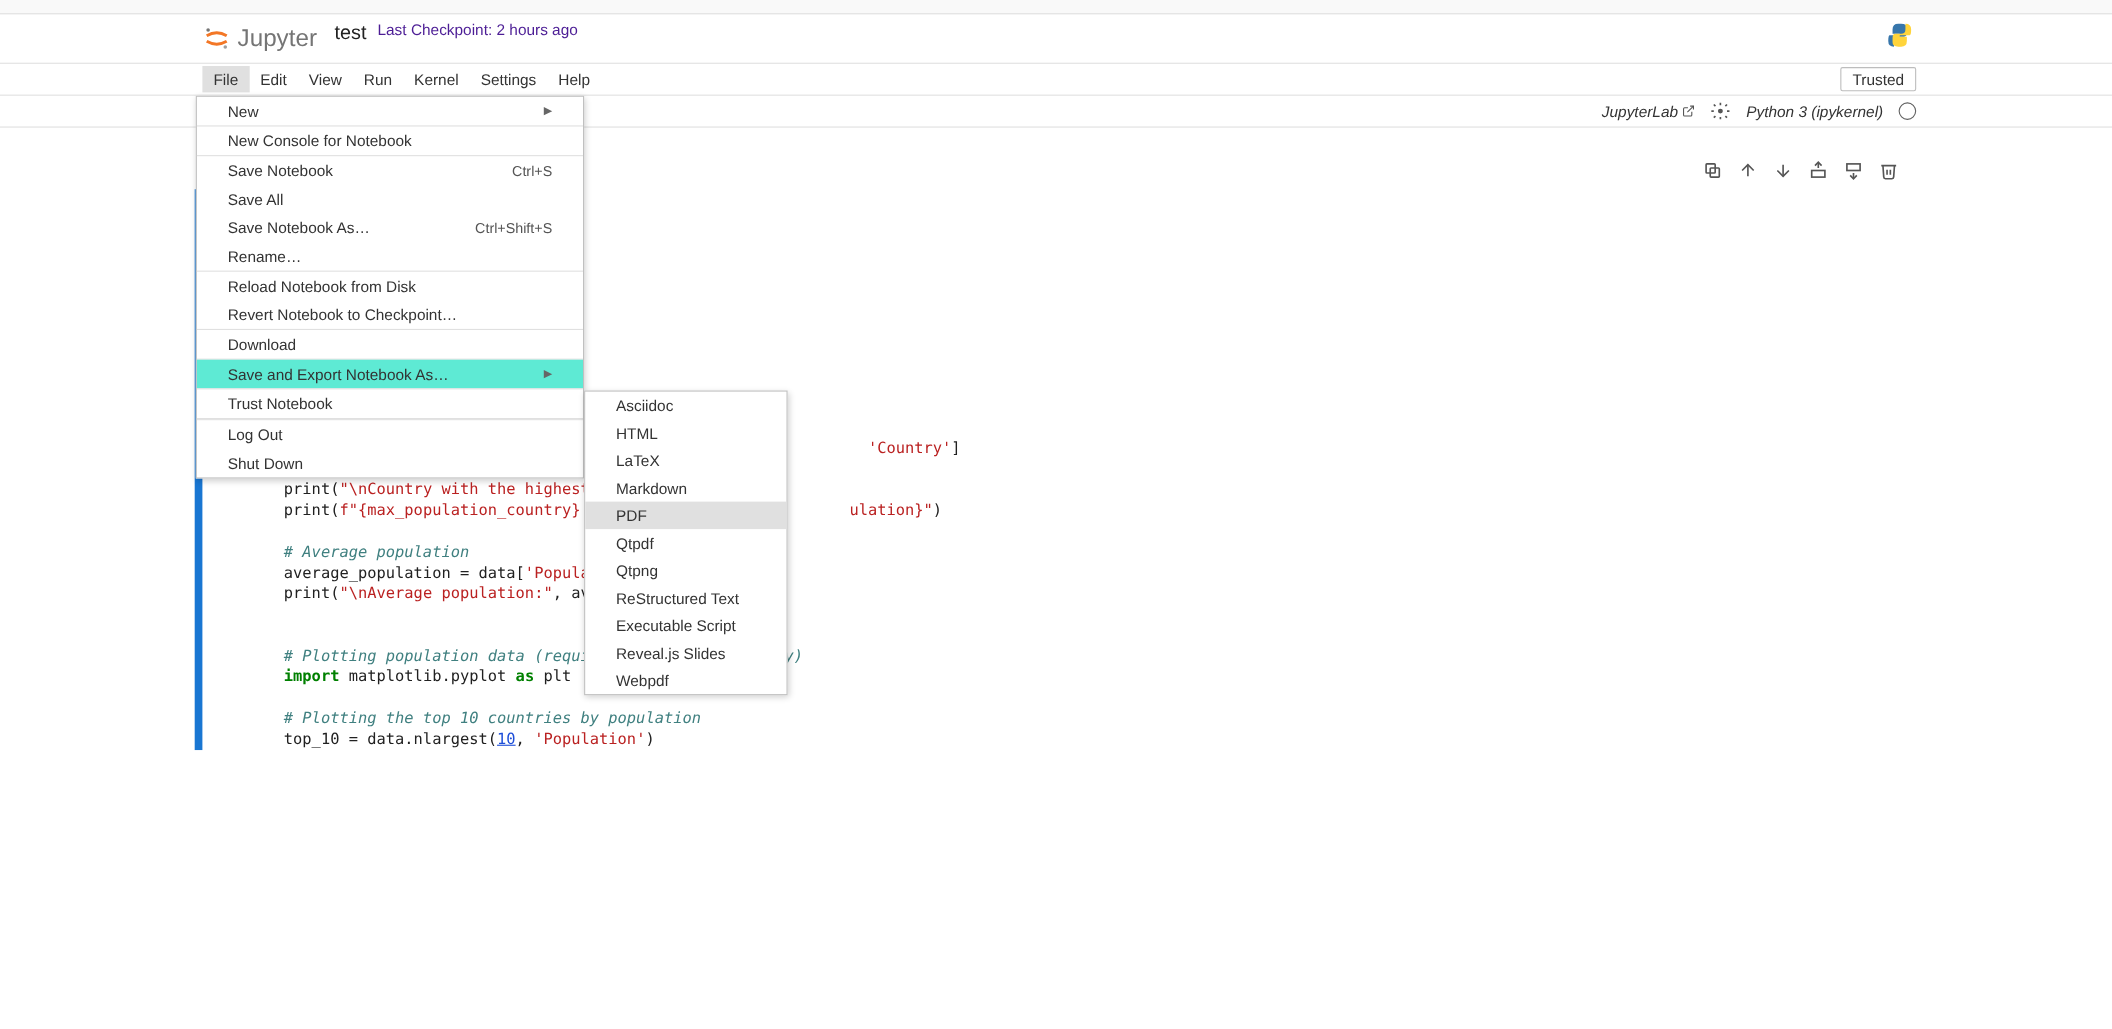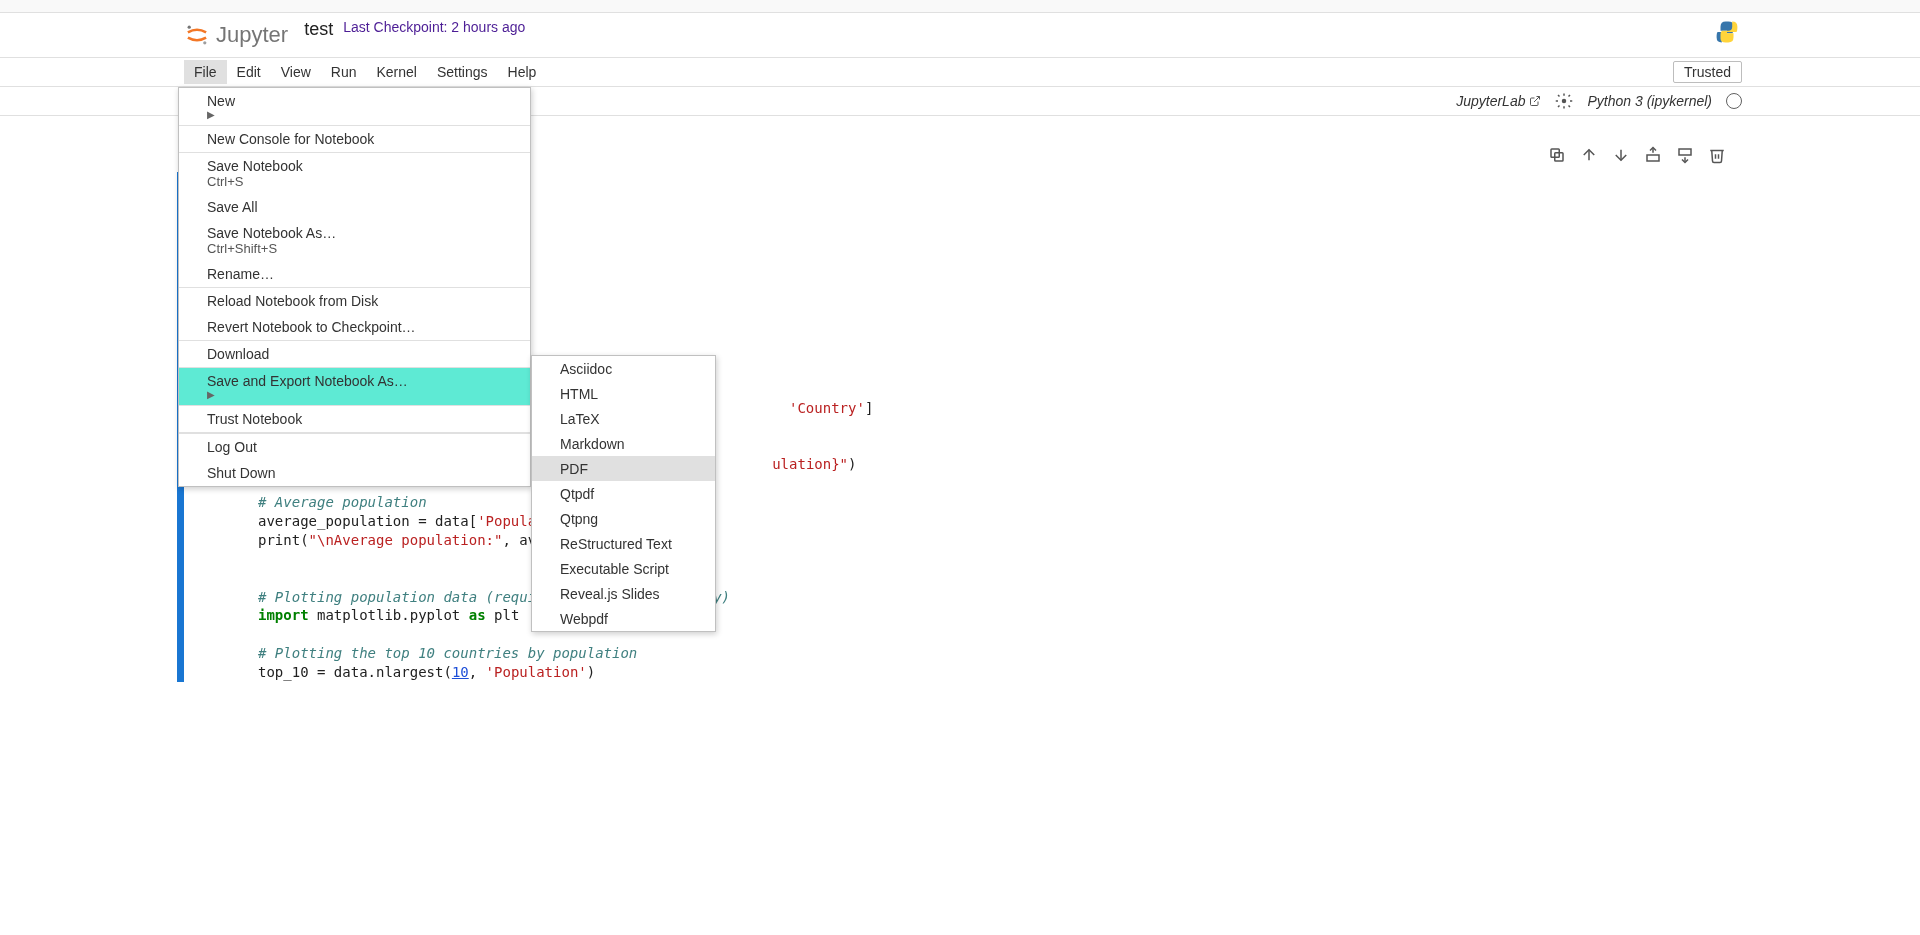--- a/index.html
+++ b/index.html
@@ -34,21 +34,21 @@
 .cell { display:flex; position:relative; }
 .cell-marker { width:7px; background:#1976d2; position:absolute; left:-1px; top:0; bottom:0; }
 .cell-body { padding-left: 80px; font-family: 'Menlo','Consolas','DejaVu Sans Mono',monospace; font-size:14px; line-height:1.35; white-space:pre; color:#212121; }
 
 .code-comment { color:#408080; font-style:italic; }
 .code-str { color:#ba2121; }
 .code-kw { color:#008000; font-weight:bold; }
 .code-num { color:#1d4ed8;text-decoration:underline; }
 
 .dropdown-menu { position:absolute; left:178px; top:87px; width:353px; background:#fff; border:1px solid #c0c0c0; box-shadow: 1px 2px 6px rgba(0,0,0,0.2); z-index:100; }
-.dropdown-item { display:flex; justify-content:space-between; padding:5px 28px; font-size:14px; cursor:pointer; color:#333;flex-direction:column; }
+.dropdown-item { display:flex; justify-content:space-between; align-items:center; padding:5px 28px; font-size:14px; cursor:pointer; color:#333; }
 .dropdown-item.hover { background:#5eead4; }
 .dropdown-sep { border-top:1px solid #e0e0e0; margin:0; }
 .submenu-arrow { color:#666; font-size:10px; }
 .shortcut { color:#555; font-size:13px; }
 
 .submenu { position:absolute; left:531px; top:355px; width:185px; background:#fff; border:1px solid #c0c0c0; box-shadow: 1px 2px 6px rgba(0,0,0,0.2); z-index:110; }
 .submenu-item { padding:4.5px 28px; font-size:14px; cursor:pointer; color:#333; }
 .submenu-item.hover { background:#e0e0e0; }
 
 </style>

